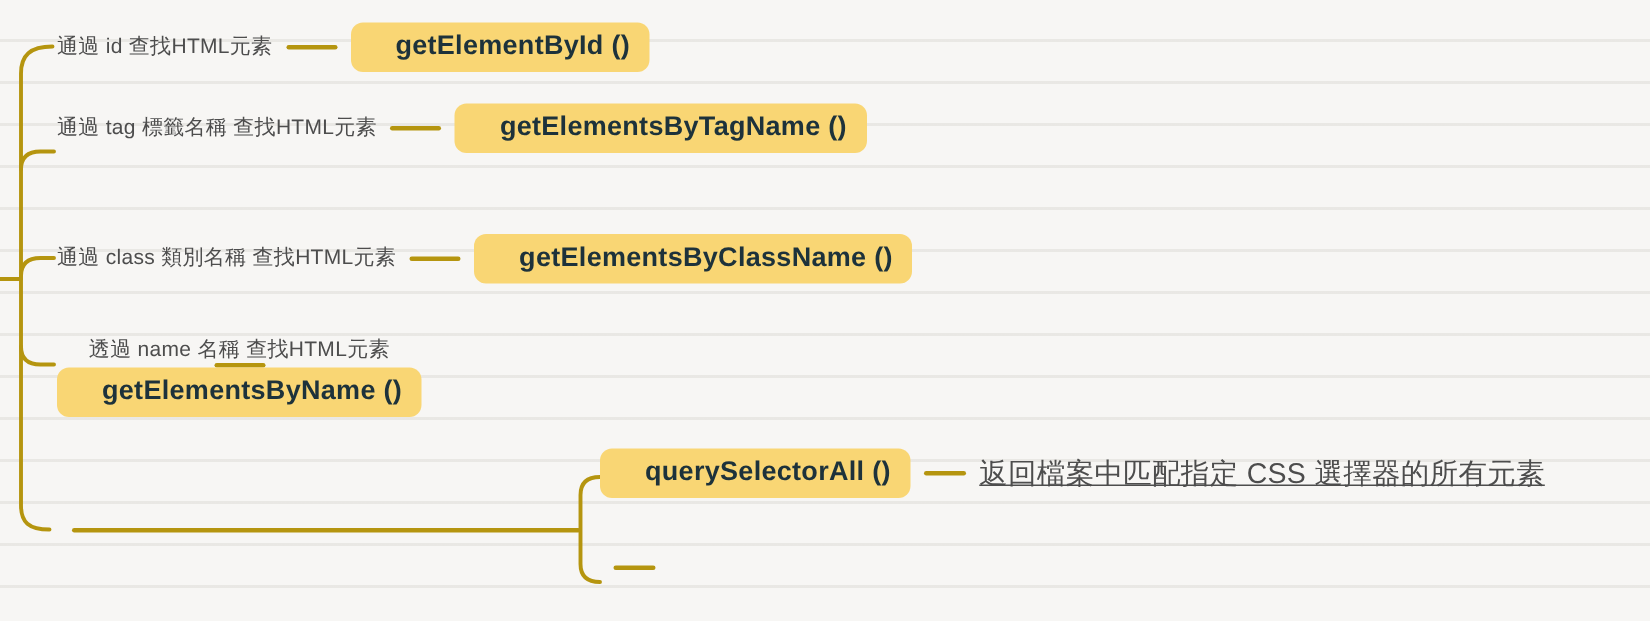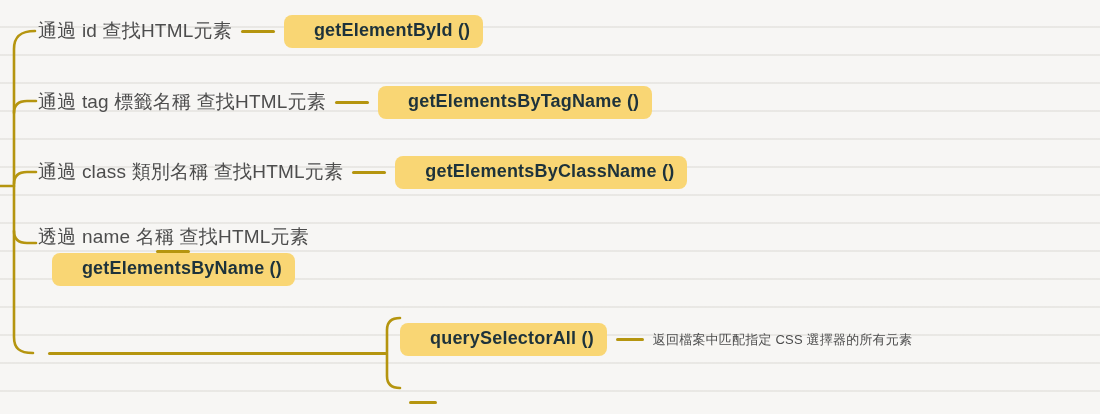--- a/index.html
+++ b/index.html
@@ -14,43 +14,43 @@
         rgba(0,0,0,0) 0px, rgba(0,0,0,0) 26px,
         rgba(184,181,172,0.22) 26px, rgba(184,181,172,0.22) 28px);
   }
   #lines{position:absolute;left:0;top:0;pointer-events:none;}
   .row{
     position:absolute;
     display:flex;align-items:center;
     height:38px;white-space:nowrap;
   }
   .node-label{
-    font-size:19px;color:#4d4d4d;letter-spacing:0.2px;
+    font-size:14px;color:#4d4d4d;letter-spacing:0.2px;
   }
   .connector{
     height:3px;background:#b5950f;border-radius:2px;
     flex:0 0 auto;margin:0 9px;
   }
   .connector.grow{flex:1 1 auto;margin-left:10px;margin-right:0;}
   .method-box{
     background:#f9d674;color:#1d323b;
     border-radius:8px;padding:5px 13px 7px 30px;
     font-size:18px;font-weight:bold;letter-spacing:0.2px;
     flex:0 0 auto;
   }
   .sub-col{
     position:absolute;left:386px;top:299px;
-    display:flex;flex-direction:column;gap:45px;margin-top:24px;
+    display:flex;flex-direction:column;gap:45px;
   }
   .sub-row{
     display:flex;align-items:center;white-space:nowrap;
     margin-left:14px; 
   }
   .sub-row .connector{width:28px;}
-  .desc{font-size:13px;color:#4d4d4d;letter-spacing:0.2px;}
+  .desc{font-size:19px;color:#4d4d4d;letter-spacing:0.2px;text-decoration:underline;}
   
   .w34{width:34px;}
 </style>
 </head>
 <body>
 
 <div id="canvas">
 
   <svg id="lines" width="1100" height="414" viewBox="0 0 1100 414">
     <g stroke="#b5950f" stroke-width="2.6" fill="none" stroke-linecap="round">
@@ -66,21 +66,21 @@
       <path d="M 400 318 C 391 318 387 322 387 330 L 387 376 C 387 384 391 388 400 388"></path>
     </g>
   </svg>
 
   <div class="row" style="left:38px;top:12px;">
     <span class="node-label">通過 id 查找HTML元素</span>
     <span class="connector w34"></span>
     <span class="method-box">getElementById ()</span>
   </div>
 
-  <div class="row" style="left:38px;top:83px;">
+  <div class="row" style="left:38px;top:66px;">
     <span class="node-label">通過 tag 標籤名稱 查找HTML元素</span>
     <span class="connector w34"></span>
     <span class="method-box">getElementsByTagName ()</span>
   </div>
 
   <div class="row" style="left:38px;top:153px;justify-content:space-between;">
     <span class="node-label">通過 class 類別名稱 查找HTML元素</span>
     <span class="connector w34"></span>
     <span class="method-box">getElementsByClassName ()</span>
   </div>

